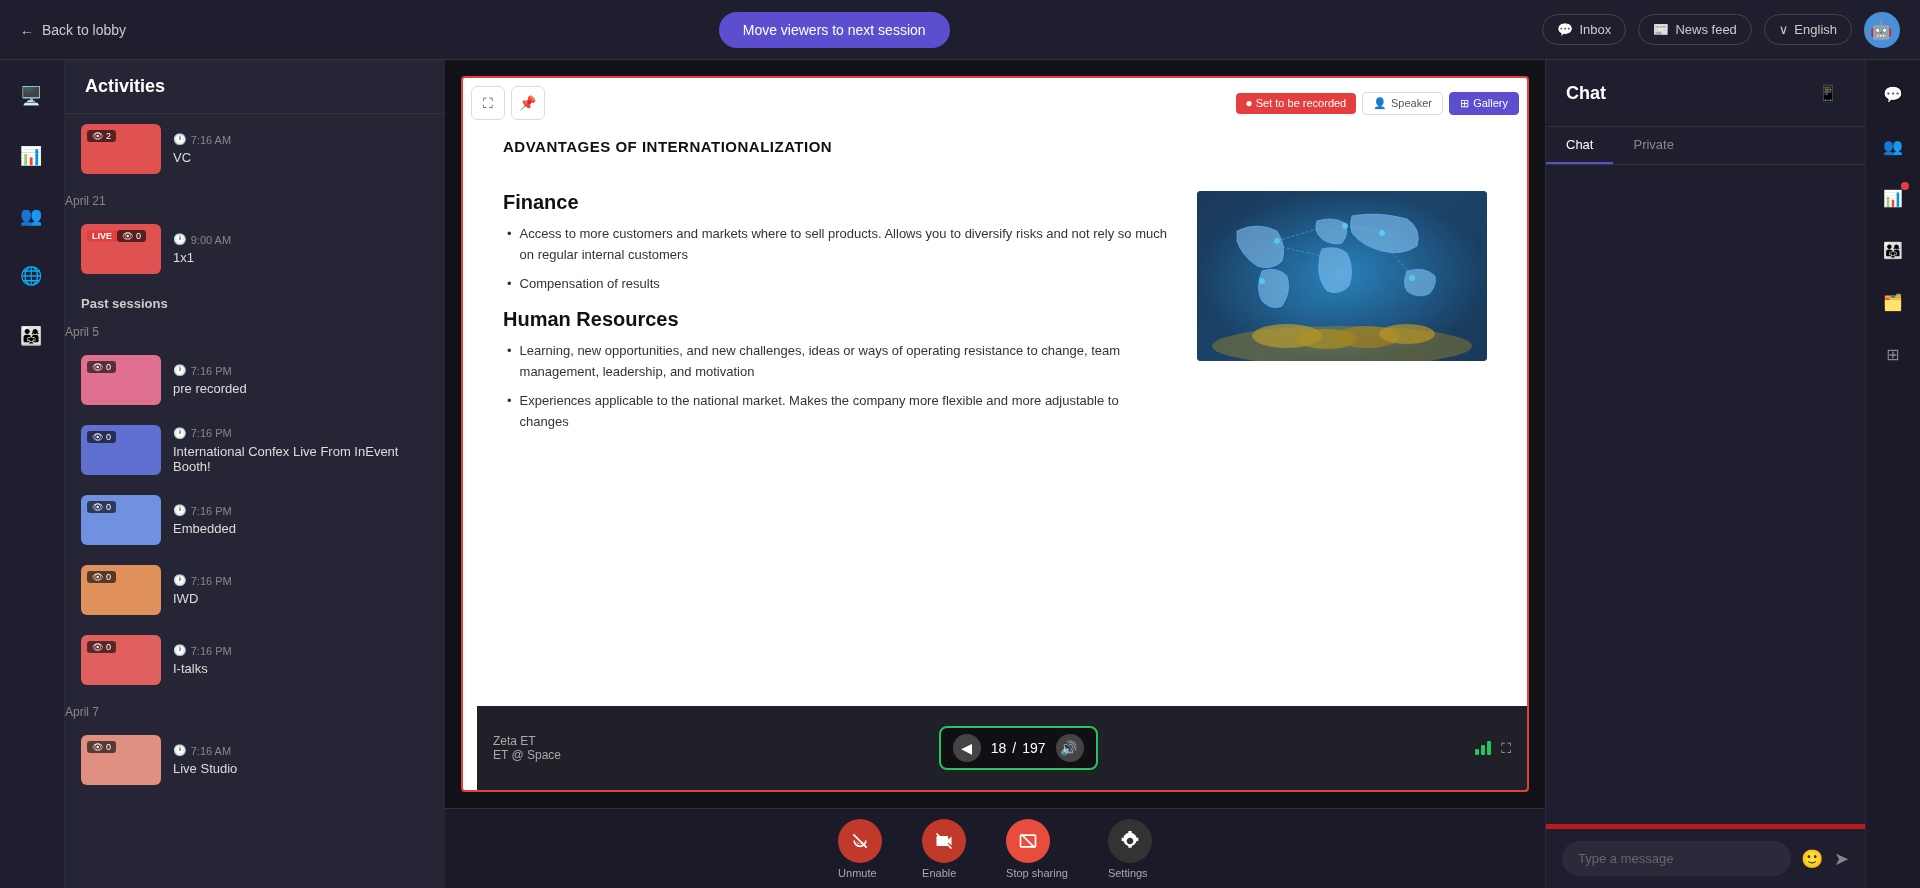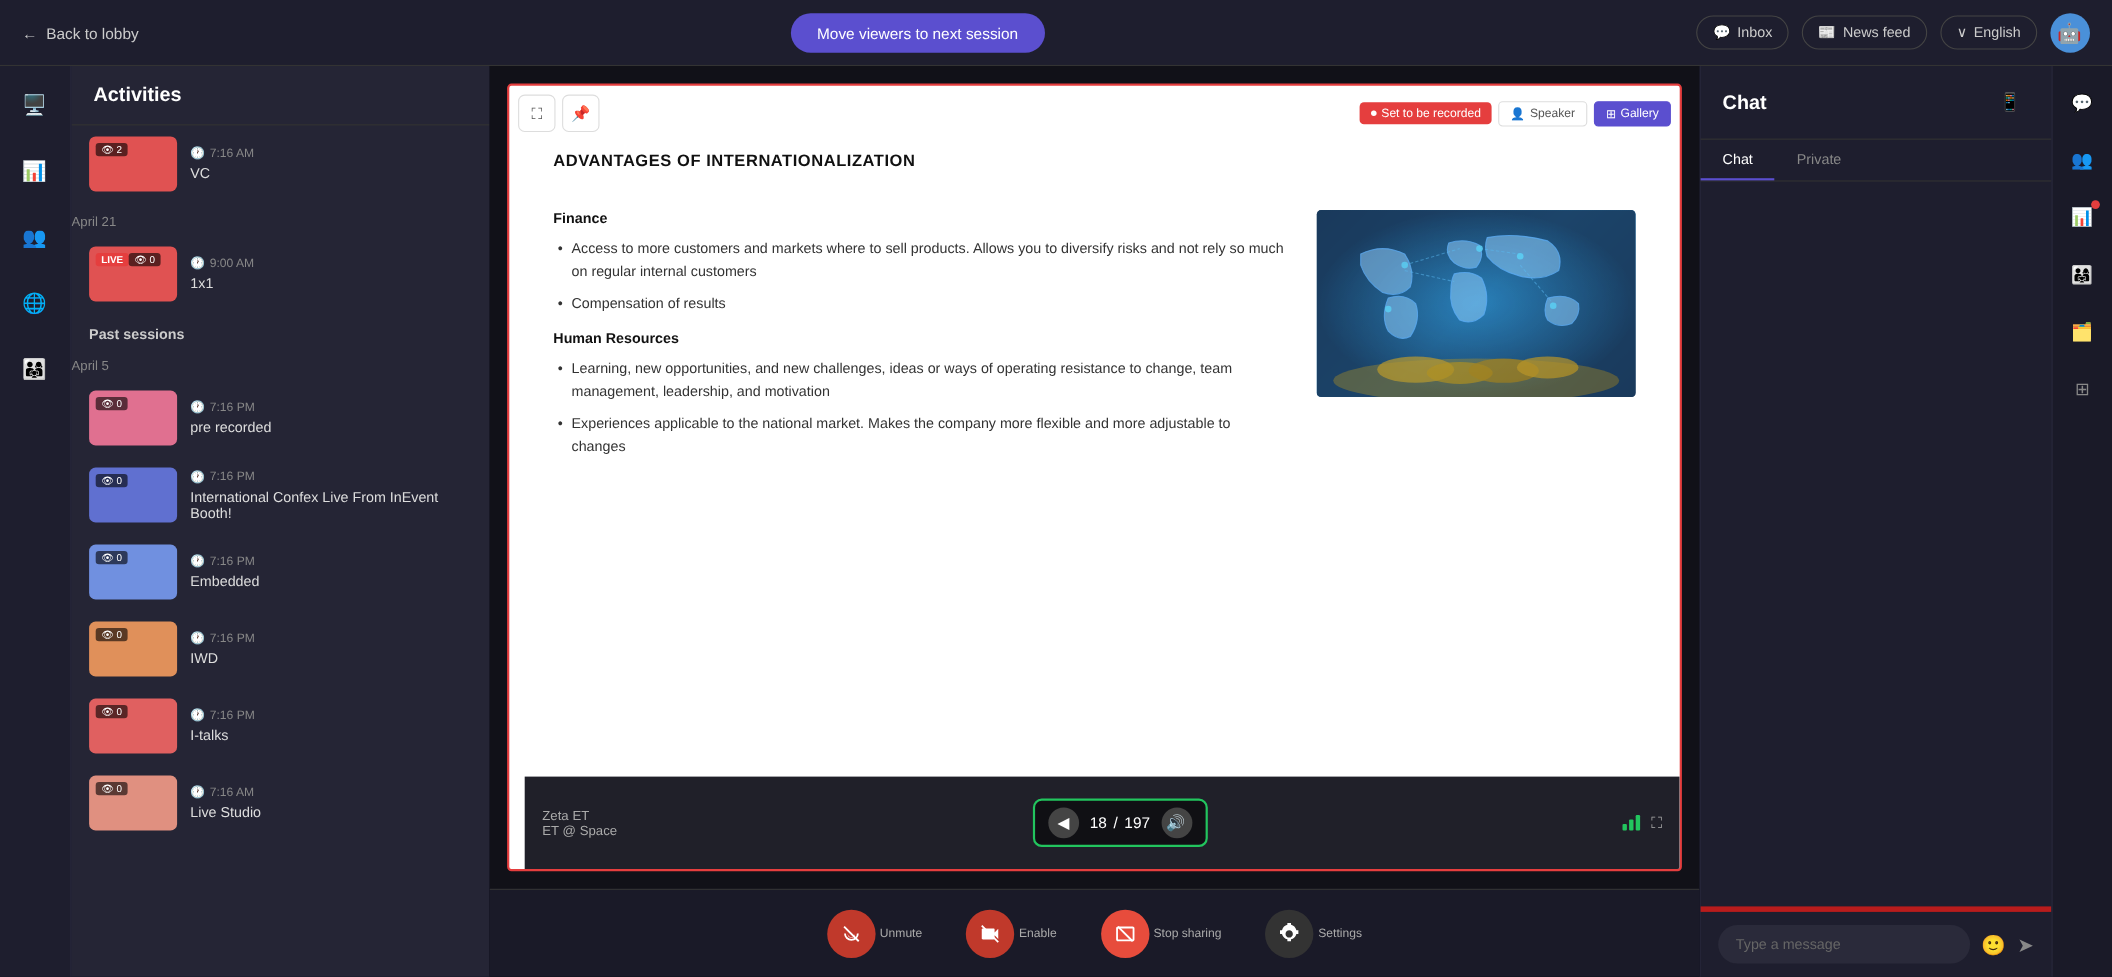--- a/index.html
+++ b/index.html
@@ -244,21 +244,21 @@
       flex: 1;
     }
     .slide-title {
       font-size: 15px;
       font-weight: 700;
       color: #111;
       margin-bottom: 36px;
       letter-spacing: 0.5px;
     }
     .slide-section-title {
-      font-size: 13px;
+      font-size: 20px;
       font-weight: 700;
       color: #111;
       margin-bottom: 10px;
     }
     .slide-layout {
       display: flex;
       gap: 30px;
     }
     .slide-text-col {
       flex: 1;
@@ -350,22 +350,22 @@
       background: #1a1a28;
       display: flex;
       align-items: center;
       justify-content: center;
       gap: 40px;
       border-top: 1px solid #333;
       flex-shrink: 0;
     }
     .control-btn {
       display: flex;
-      flex-direction: row;
-      align-items: center;
+      flex-direction: column;
+      align-items: flex-start;
       gap: 4px;
       cursor: pointer;
       background: none;
       border: none;
       color: #ccc;
     }
     .control-icon {
       width: 44px; height: 44px;
       background: #333;
       border-radius: 50%;
@@ -608,20 +608,21 @@
       </div>
       <div class="activity-info">
         <div class="activity-time">
           <span>🕐</span>
           <span>7:16 PM</span>
         </div>
         <div class="activity-name">I-talks</div>
       </div>
     </div>
 
+    <div class="date-label">April 7</div>
 
     <div class="activity-item">
       <div class="activity-thumb thumb-peach">
         <div class="badge-count">👁 0</div>
       </div>
       <div class="activity-info">
         <div class="activity-time">
           <span>🕐</span>
           <span>7:16 AM</span>
         </div>

